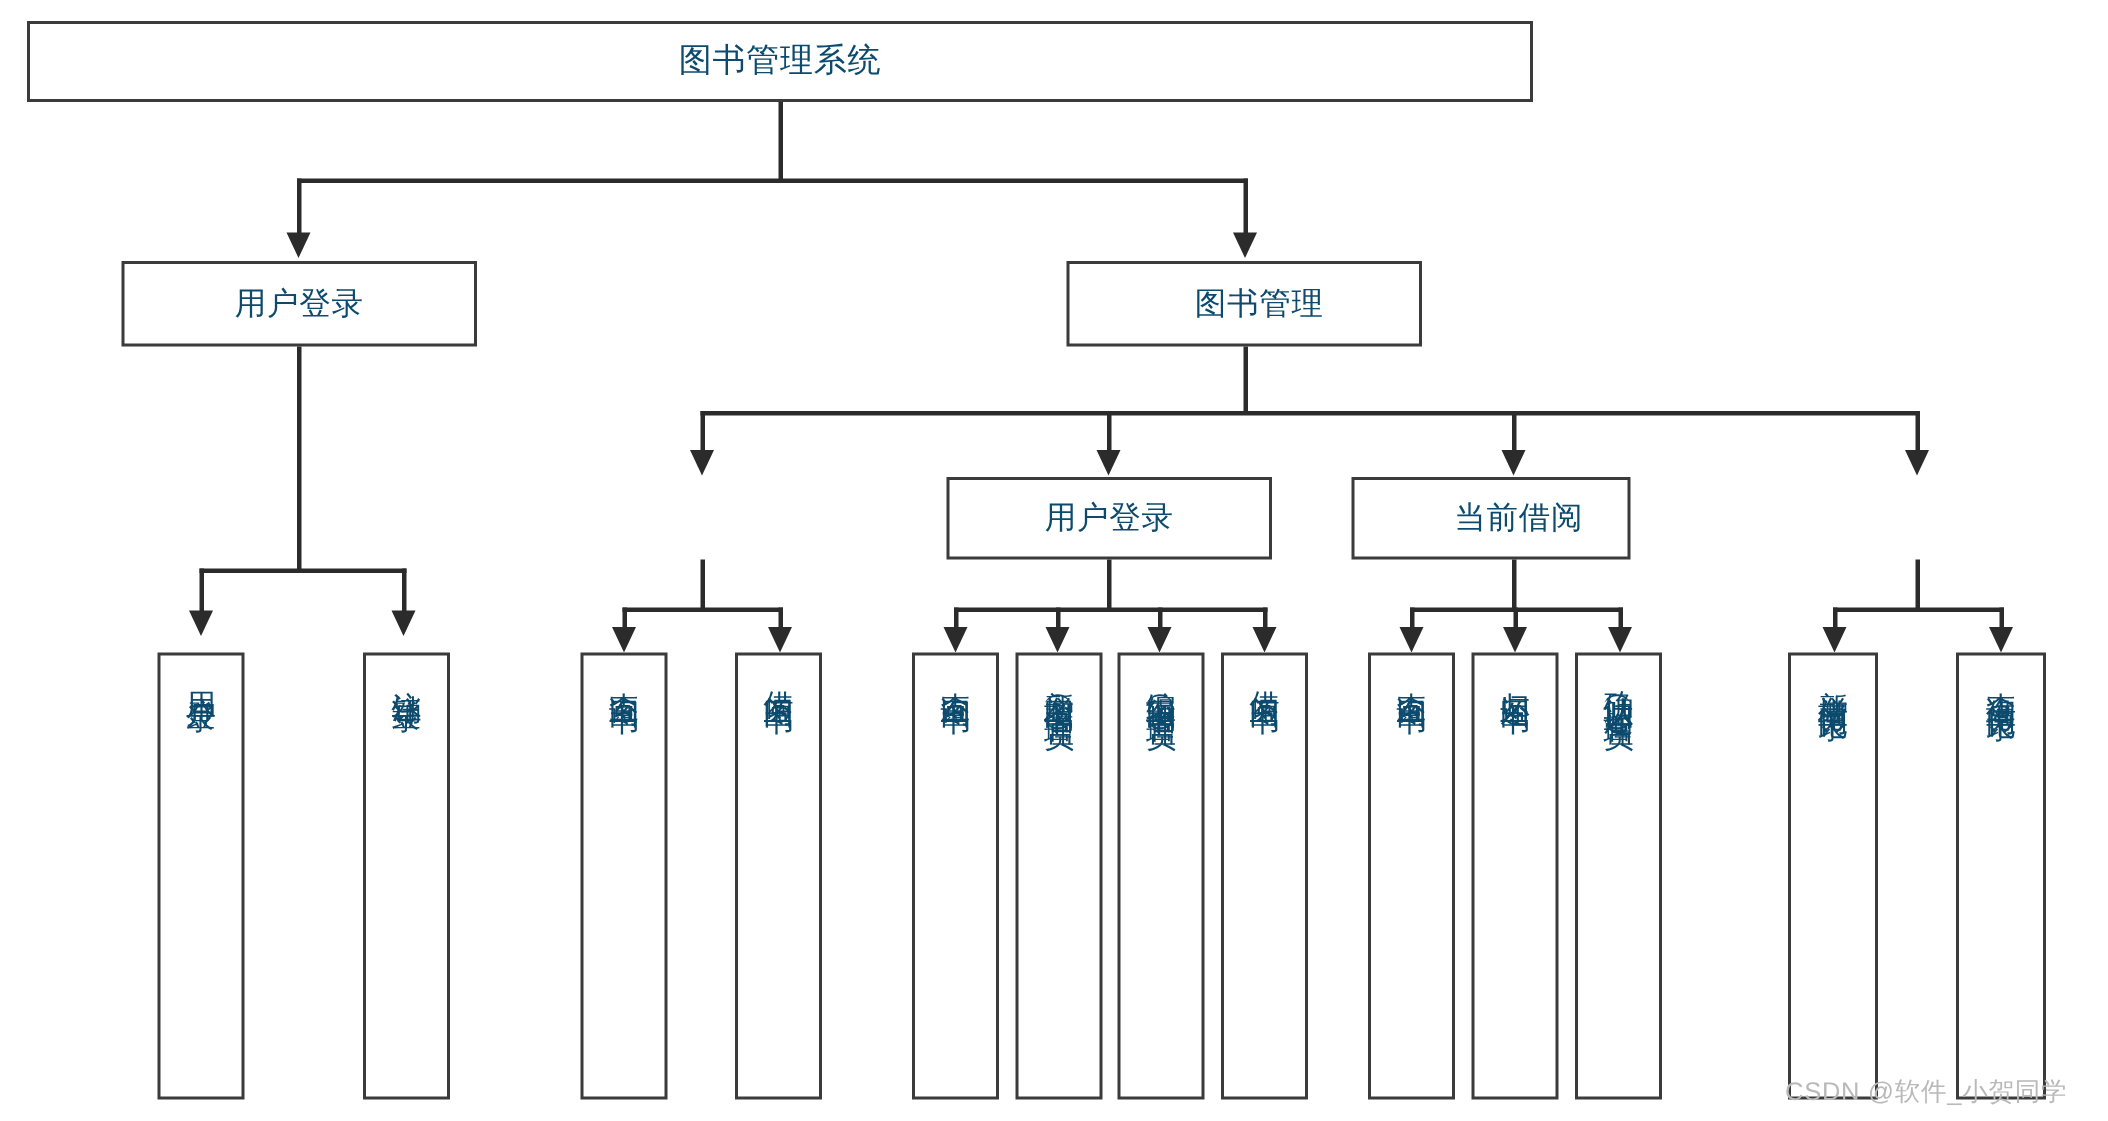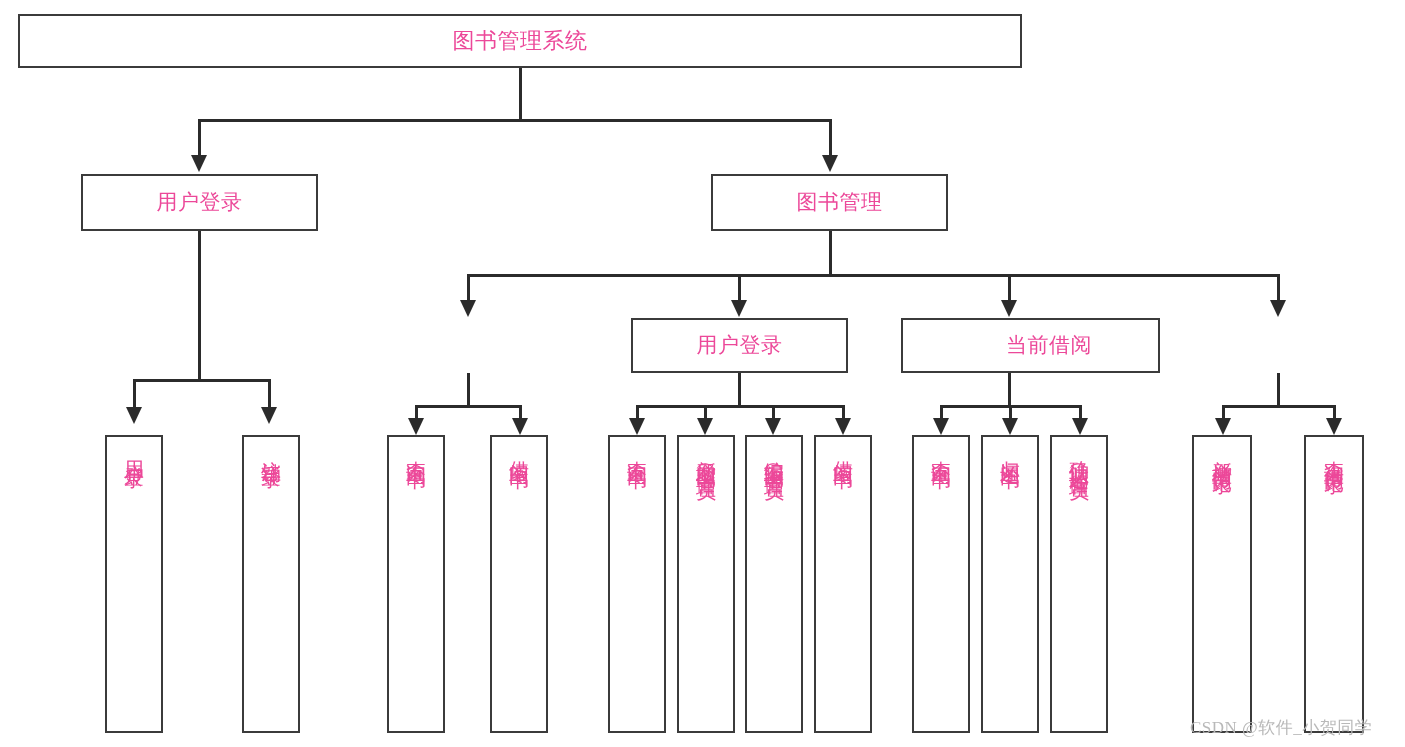--- a/index.html
+++ b/index.html
@@ -26,21 +26,21 @@
     display: flex;
     align-items: center;
     justify-content: center;
     color: #2b2b2b;
   }
   .node .label {
     display: block;
     text-align: left;
     line-height: 1.28;
     letter-spacing: 0.5px;
-    color: #ec4899;
+    color: #0c4a6e;
   }
   
   .node.horiz .label {
     font-size: 21px;
     white-space: nowrap;
   }
   .node.root .label {
     font-size: 22px;
   }
   
@@ -71,21 +71,21 @@
     border-left: 8px solid transparent;
     border-right: 8px solid transparent;
     border-top: 17px solid #2b2b2b;
   }
   .watermark {
     position: absolute;
     font-size: 17px;
     color: #b9b9b9;
     white-space: nowrap;
     letter-spacing: 0.5px;
-    font-family: Liberation Serif, serif;
+    font-family: Liberation Sans, sans-serif;
   }
 </style>
 </head>
 <body>
 
 <div id="canvas">
 
   <div class="node horiz root" style="left:18px; top:14px; width:1004px; height:54px;">
     <span class="label">图书管理系统</span>
   </div>
@@ -120,21 +120,21 @@
   <div class="edge v" style="left:738px; top:274px; width:3px; height:28px;"></div>
   <div class="arrow" style="left:731px; top:300px;"></div>
   <div class="edge v" style="left:1008px; top:274px; width:3px; height:28px;"></div>
   <div class="arrow" style="left:1001px; top:300px;"></div>
   <div class="edge v" style="left:1277px; top:274px; width:3px; height:28px;"></div>
   <div class="arrow" style="left:1270px; top:300px;"></div>
 
   <div class="node horiz" style="left:631px; top:318px; width:217px; height:55px;">
     <span class="label">用户登录</span>
   </div>
-  <div class="node horiz" style="left:901px; top:318px; width:259px; height:55px;padding-left:37px;">
+  <div class="node horiz" style="left:901px; top:318px; width:186px; height:55px;padding-left:37px;">
     <span class="label">当前借阅</span>
   </div>
 
   <div class="edge v" style="left:467px; top:373px; width:3px; height:34px;"></div>
   <div class="edge h" style="left:415px; top:405px; width:107px; height:3px;"></div>
   <div class="edge v" style="left:415px; top:405px; width:3px; height:16px;"></div>
   <div class="arrow" style="left:408px; top:418px;"></div>
   <div class="edge v" style="left:519px; top:405px; width:3px; height:16px;"></div>
   <div class="arrow" style="left:512px; top:418px;"></div>
 

